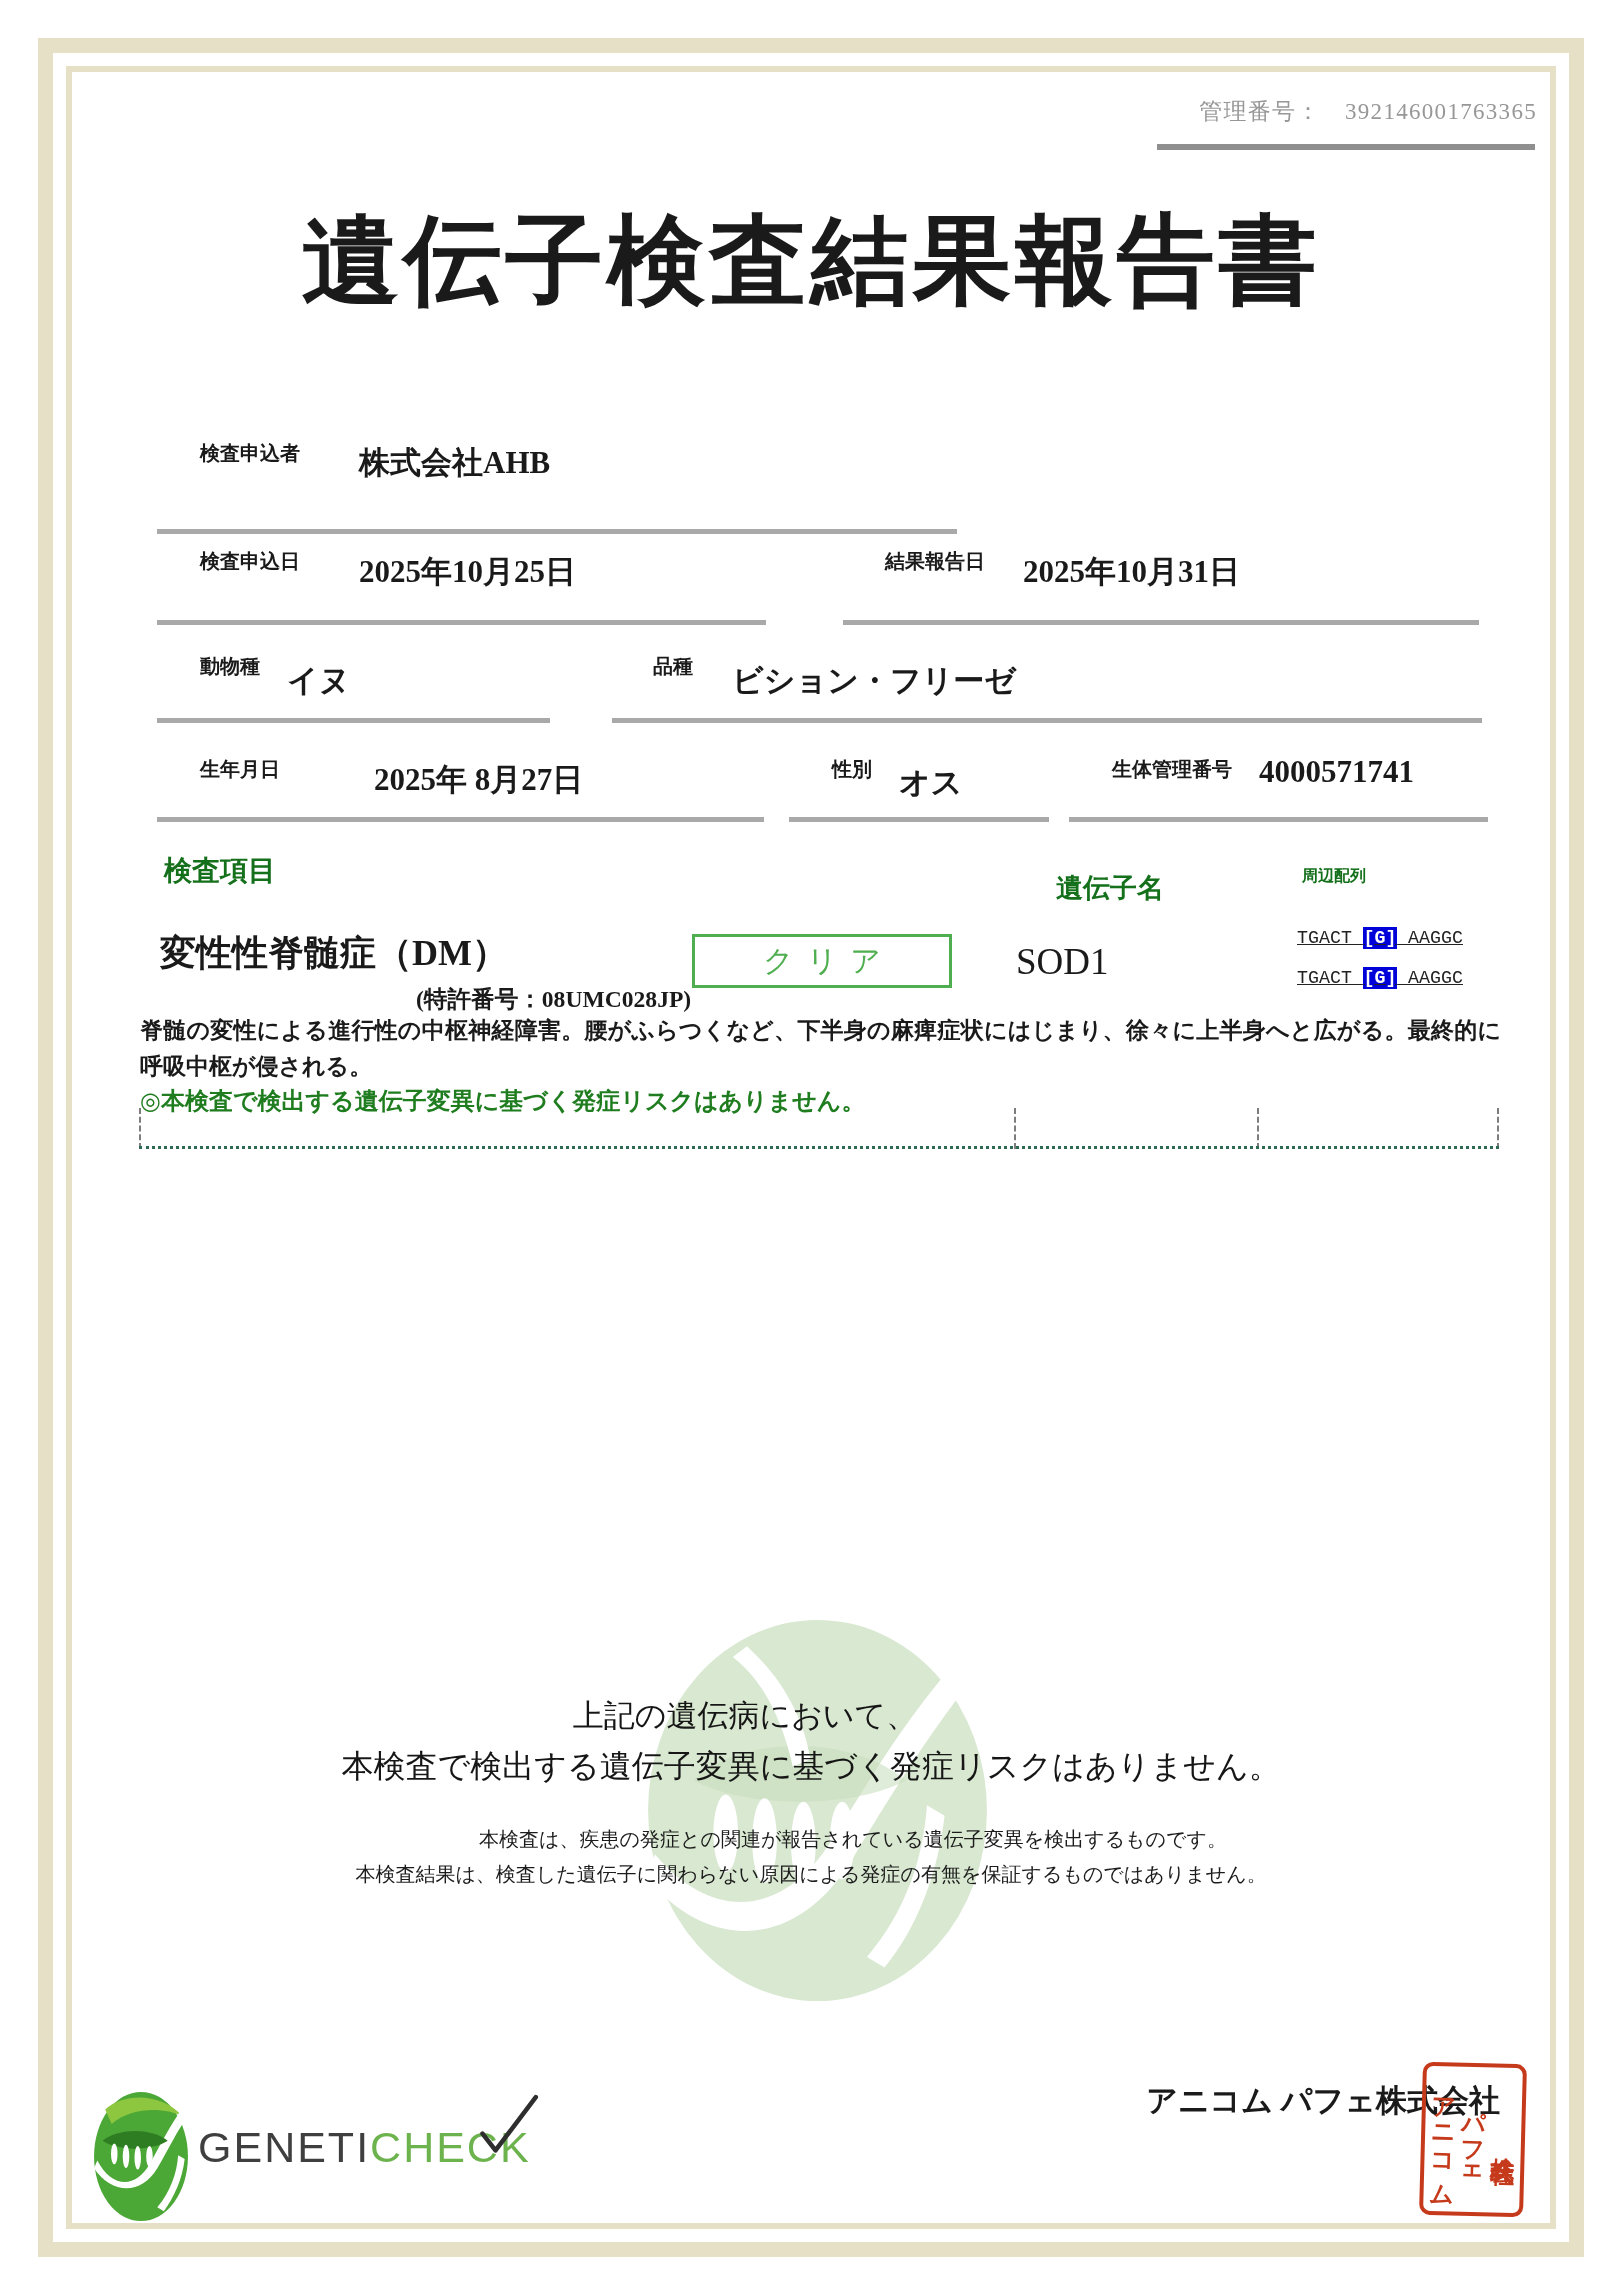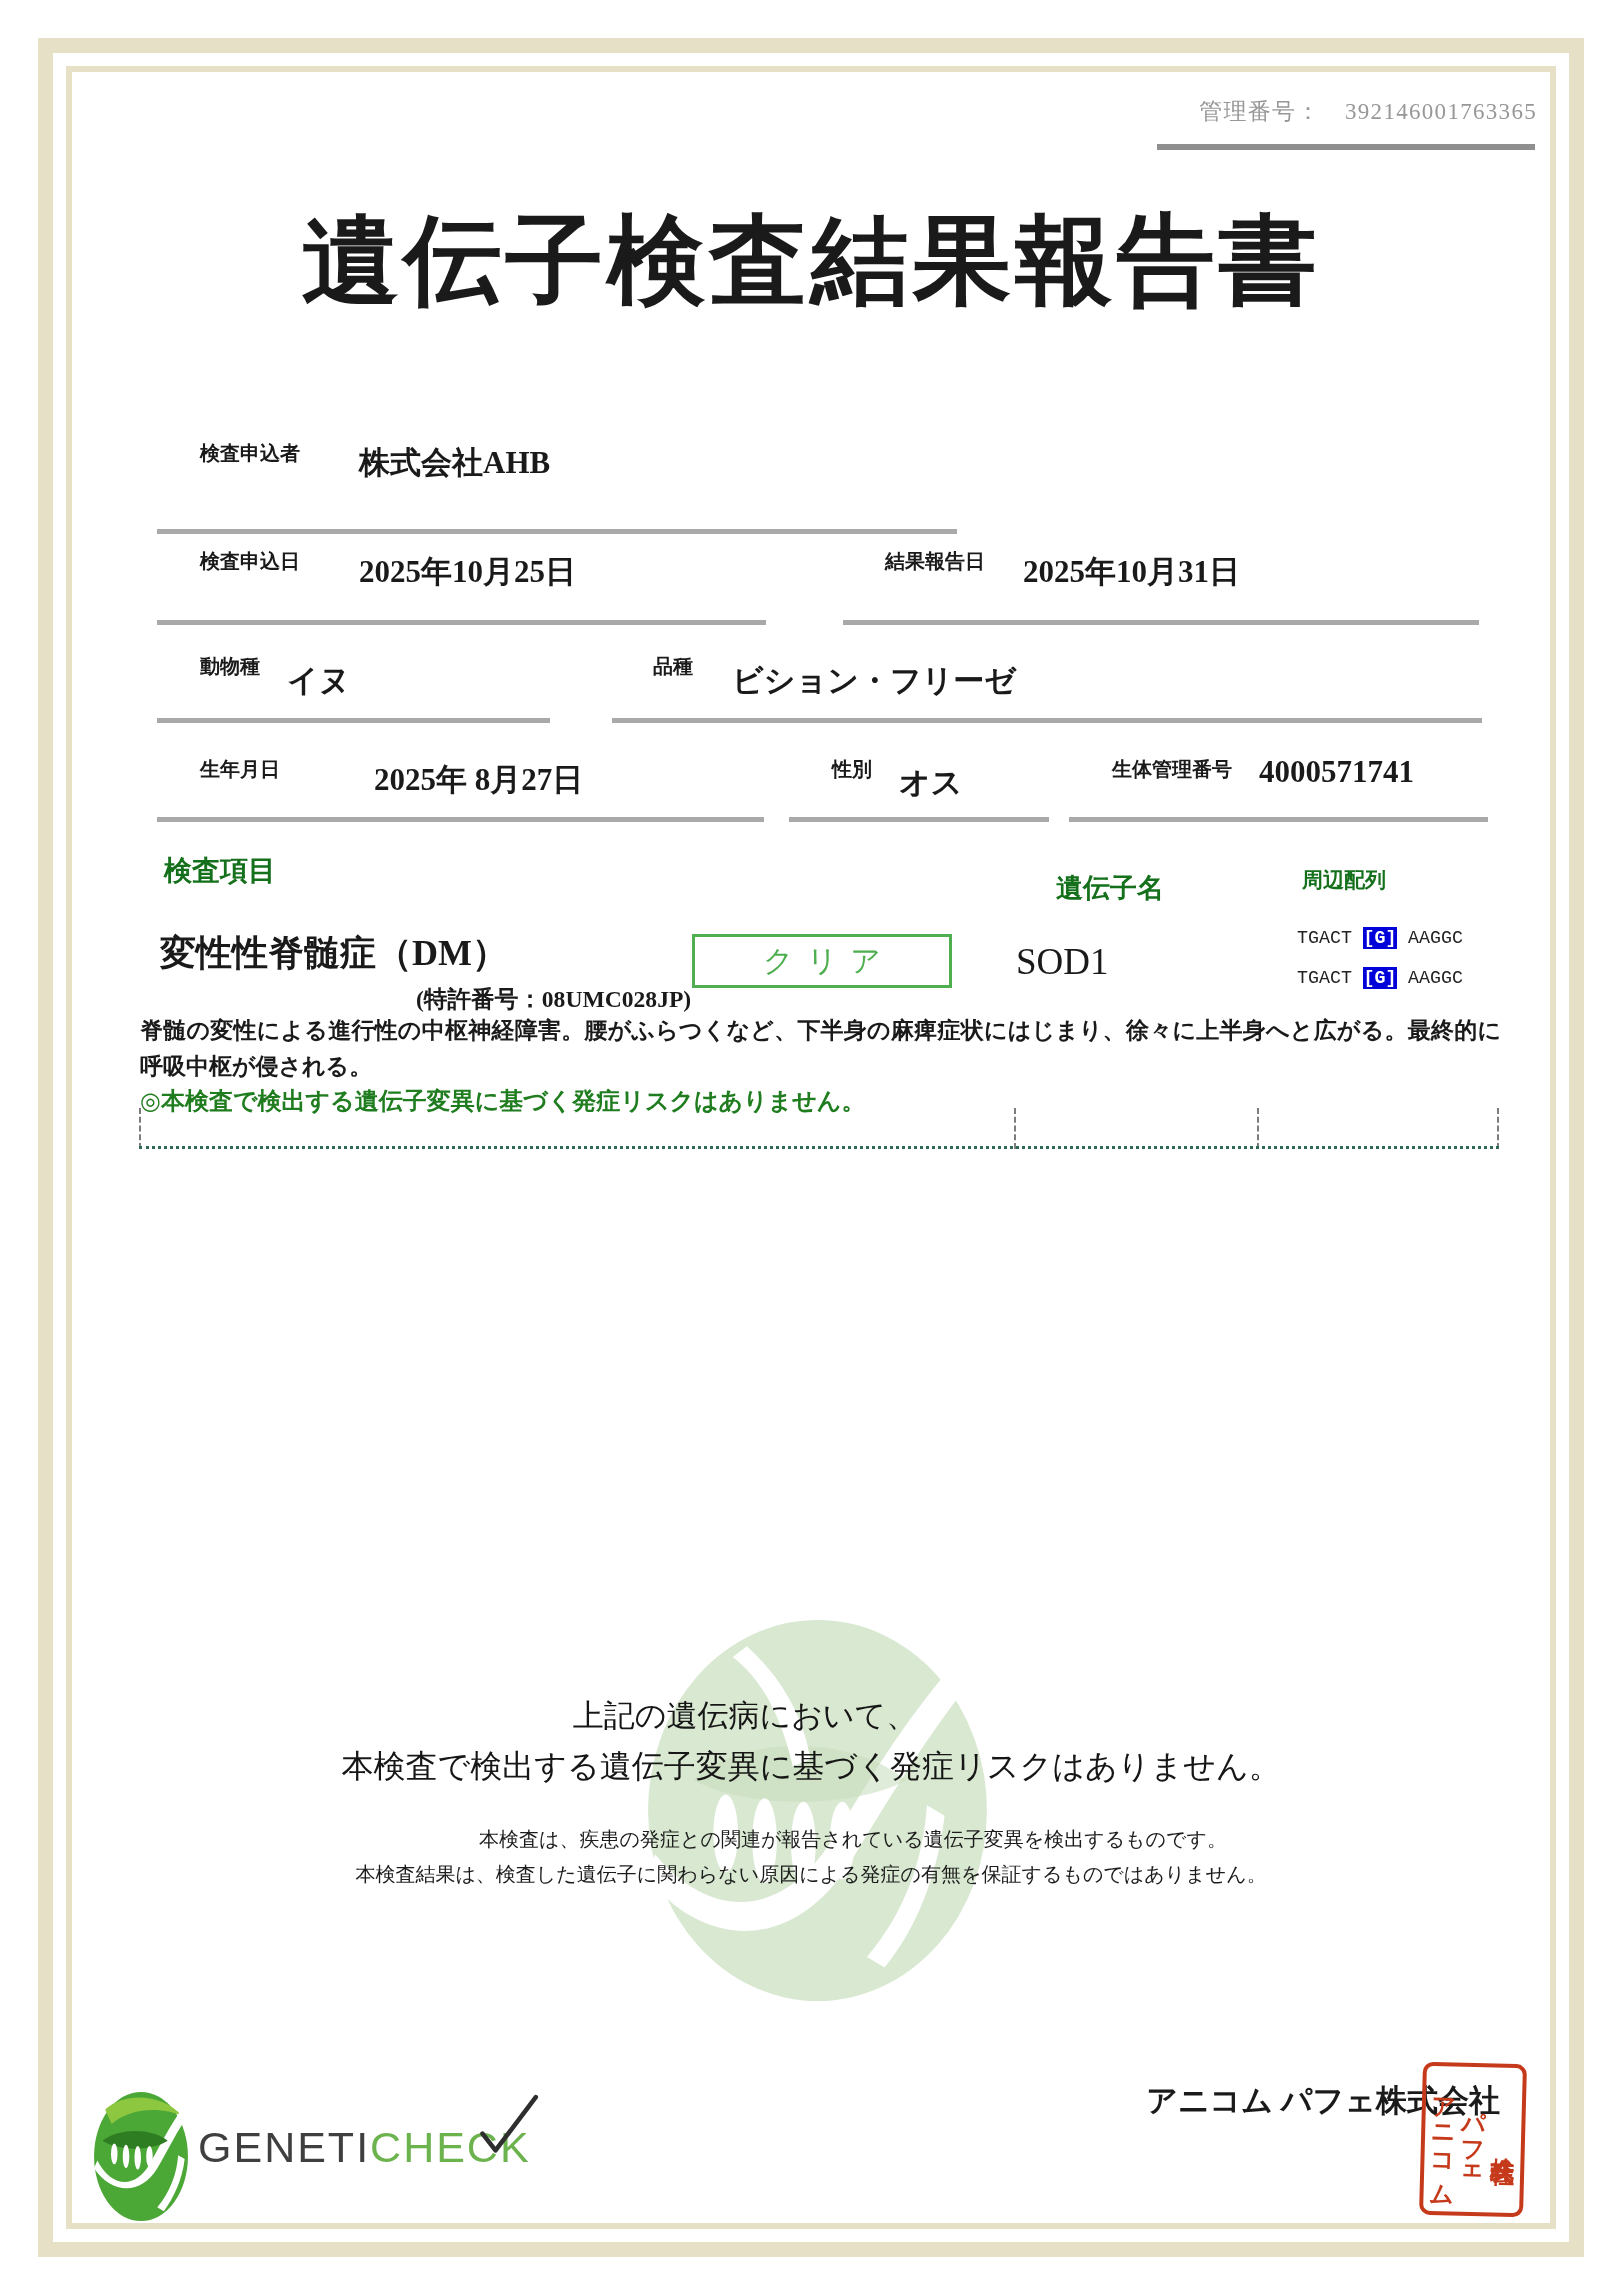--- a/index.html
+++ b/index.html
@@ -48,21 +48,21 @@
   .result-box{
     position:absolute; left:692px; top:934px; width:254px; height:48px;
     border:3.3px solid #4fae4f; display:flex; align-items:center; justify-content:center;
   }
   .result-box span{
     color:#4fae4f; font-size:30px; letter-spacing:13px; padding-left:13px; white-space:nowrap;
   }
   .gene-name{position:absolute; left:1016px; top:940px; font-size:37px; white-space:nowrap;}
   .seq{
     position:absolute; left:1297px; font-family:"Liberation Mono","DejaVu Sans Mono",monospace;
-    font-size:18.3px; color:#222; white-space:nowrap; letter-spacing:0px;
+    font-size:18.3px; color:#222; white-space:nowrap; letter-spacing:0px;text-decoration:underline;
   }
   .seq .variant{
     background:#0000d8; color:#ffffff; font-weight:bold; padding:0.7px 0.7px;
   }
   .desc{
     position:absolute; left:140px; top:1013px; width:1361px;
     font-size:23px; font-weight:bold; line-height:1.55; text-align:justify;
   }
   .risk-note{
     position:absolute; left:140px; top:1085px; font-size:24px; font-weight:bold;
@@ -141,21 +141,21 @@
   <div class="fline" style="left:157px; top:817px; width:607px;"></div>
   <div class="flabel" style="left:794px; top:756px;">性別</div>
   <div class="fvalue" style="left:899px; top:754px;">オス</div>
   <div class="fline" style="left:789px; top:817px; width:260px;"></div>
   <div class="flabel" style="left:1074px; top:756px;">生体管理番号</div>
   <div class="fvalue" style="left:1259px; top:746px;">4000571741</div>
   <div class="fline" style="left:1069px; top:817px; width:419px;"></div>
 
   <div class="green-head" style="left:164px; top:852px; font-size:28px;">検査項目</div>
   <div class="green-head" style="left:1016px; top:870px; font-size:27px;margin-left:40px;">遺伝子名</div>
-  <div class="green-head" style="left:1302px; top:866px; font-size:21px;">周辺配列</div>
+  <div class="green-head" style="left:1302px; top:866px; font-size:16px;">周辺配列</div>
 
   <div class="disease">変性性脊髄症（DM）</div>
   <div class="patent">(特許番号：08UMC028JP)</div>
   <div class="result-box">
       <span>クリア</span>
     </div>
   <div class="gene-name">SOD1</div>
   <div class="seq" style="top:928px;"><span>TGACT </span><span class="variant">[G]</span><span> AAGGC</span></div>
   <div class="seq" style="top:968px;"><span>TGACT </span><span class="variant">[G]</span><span> AAGGC</span></div>
 

